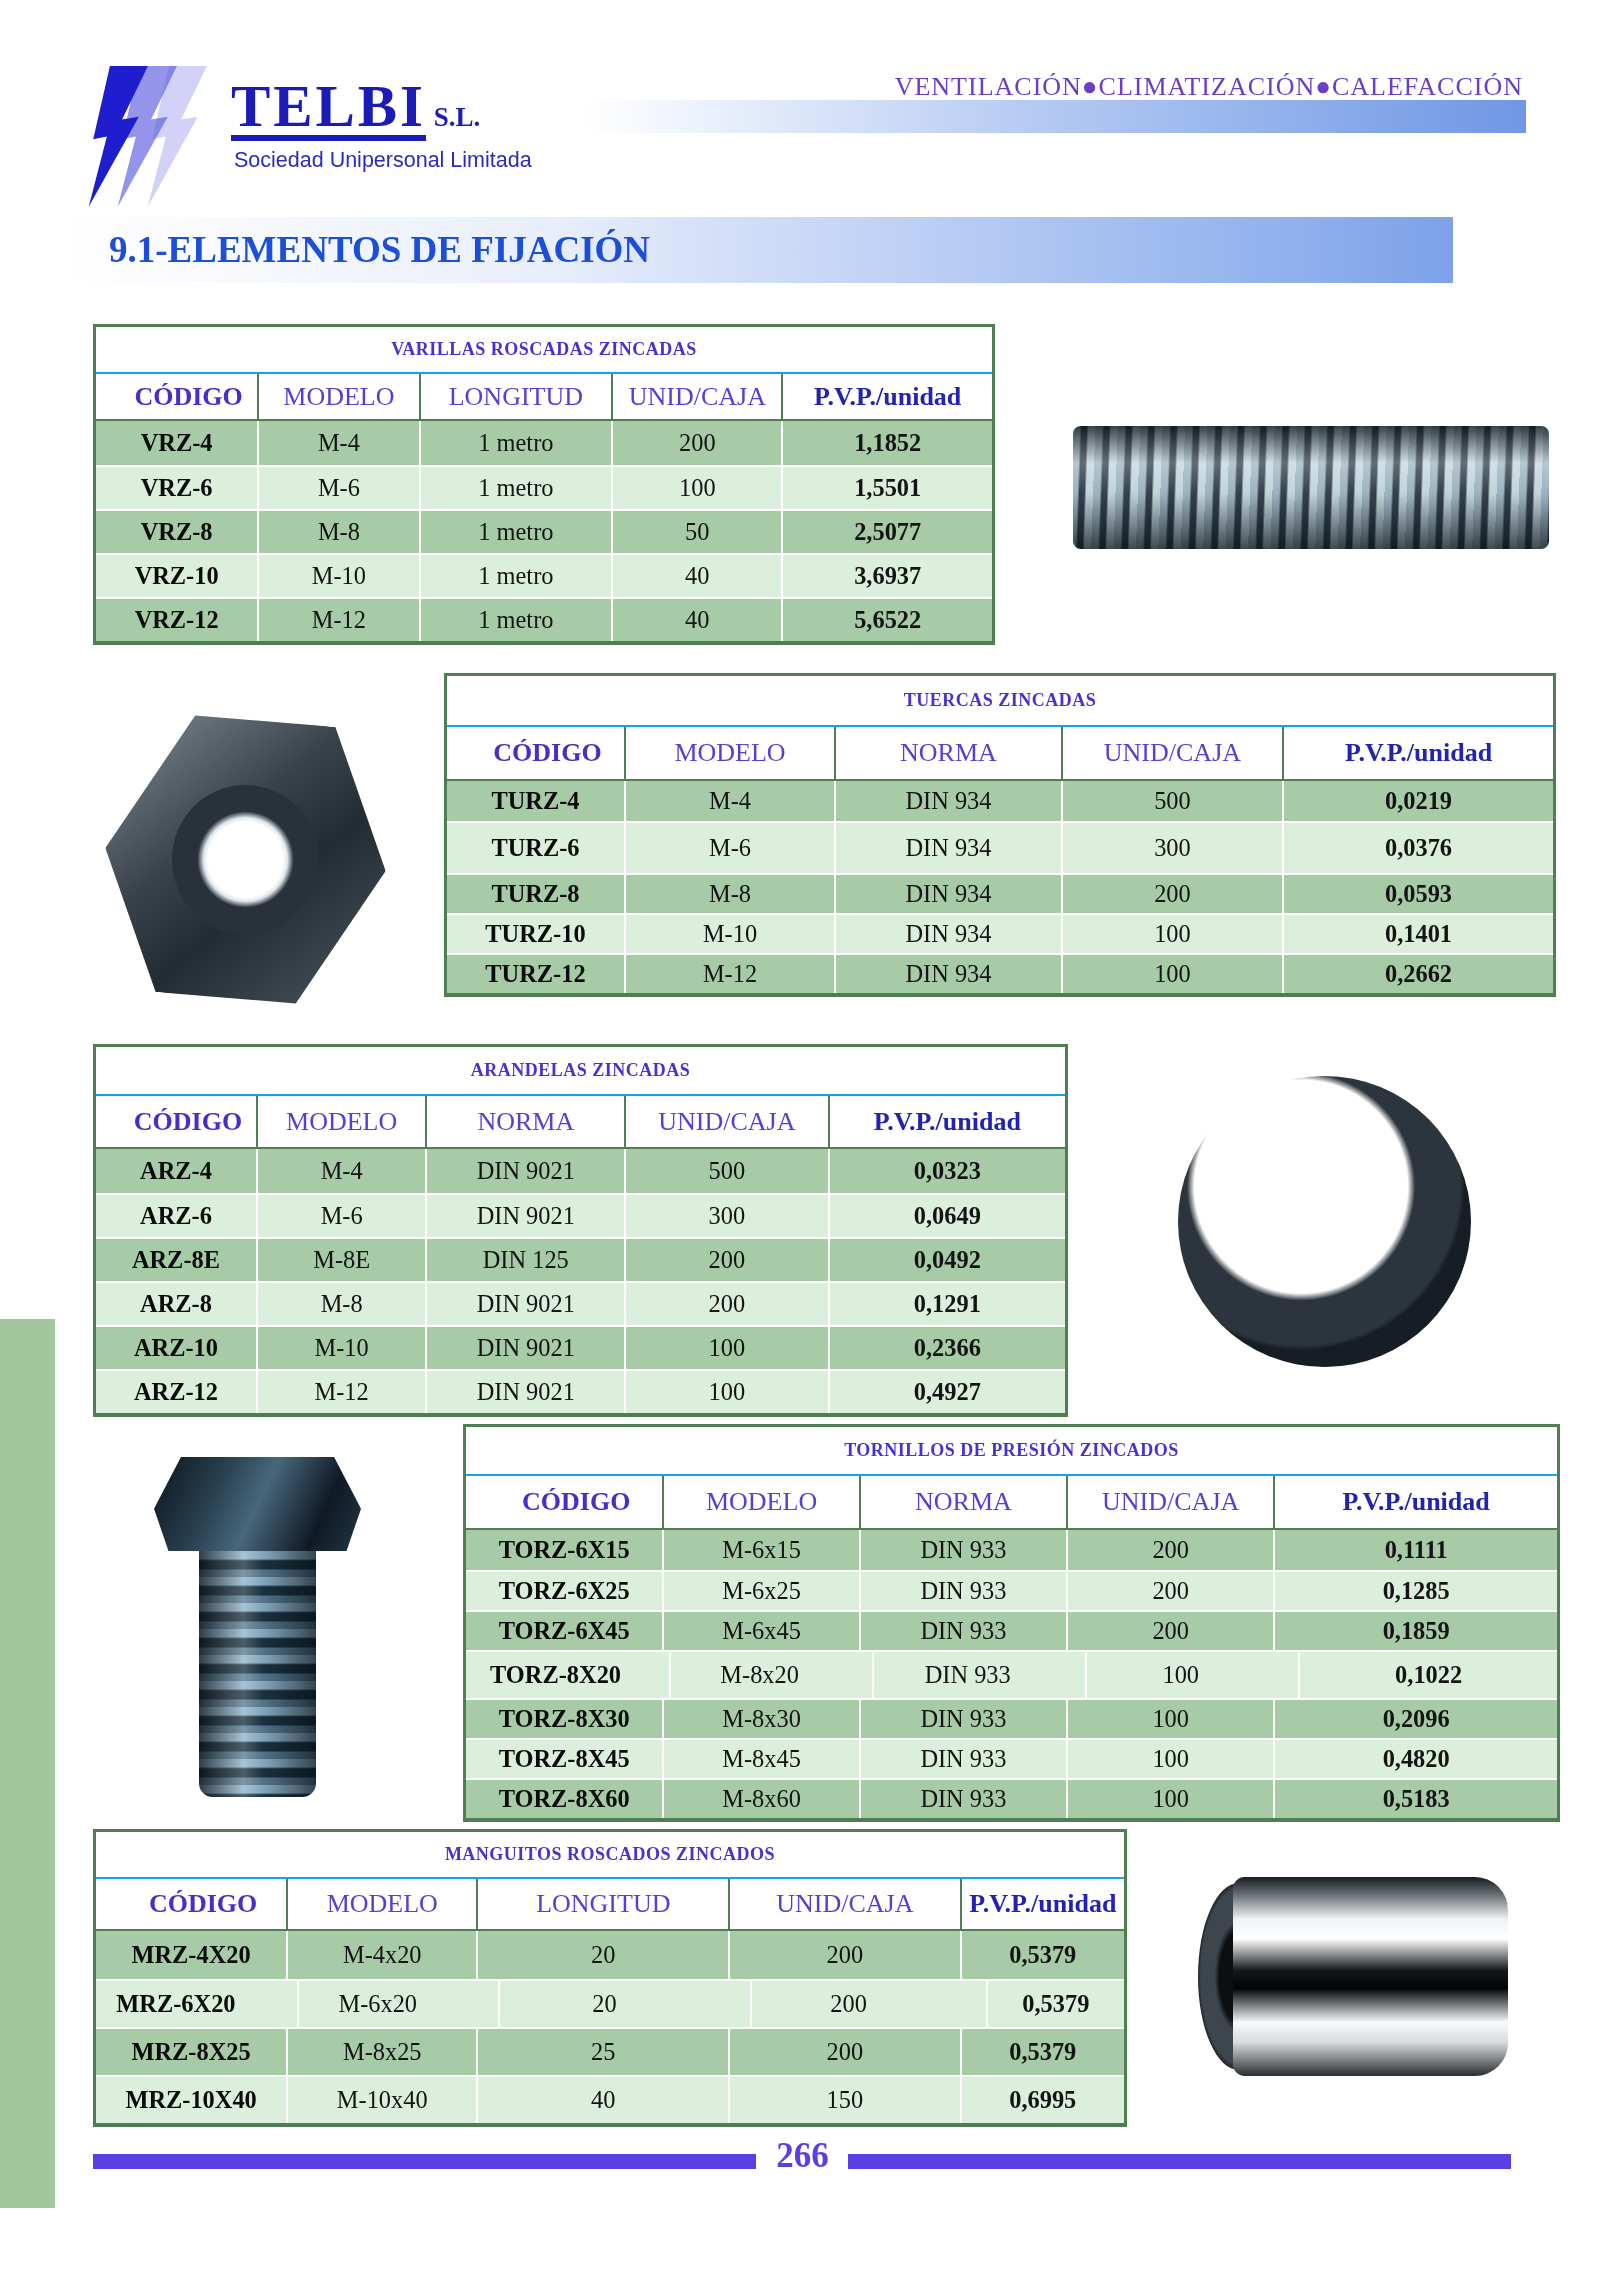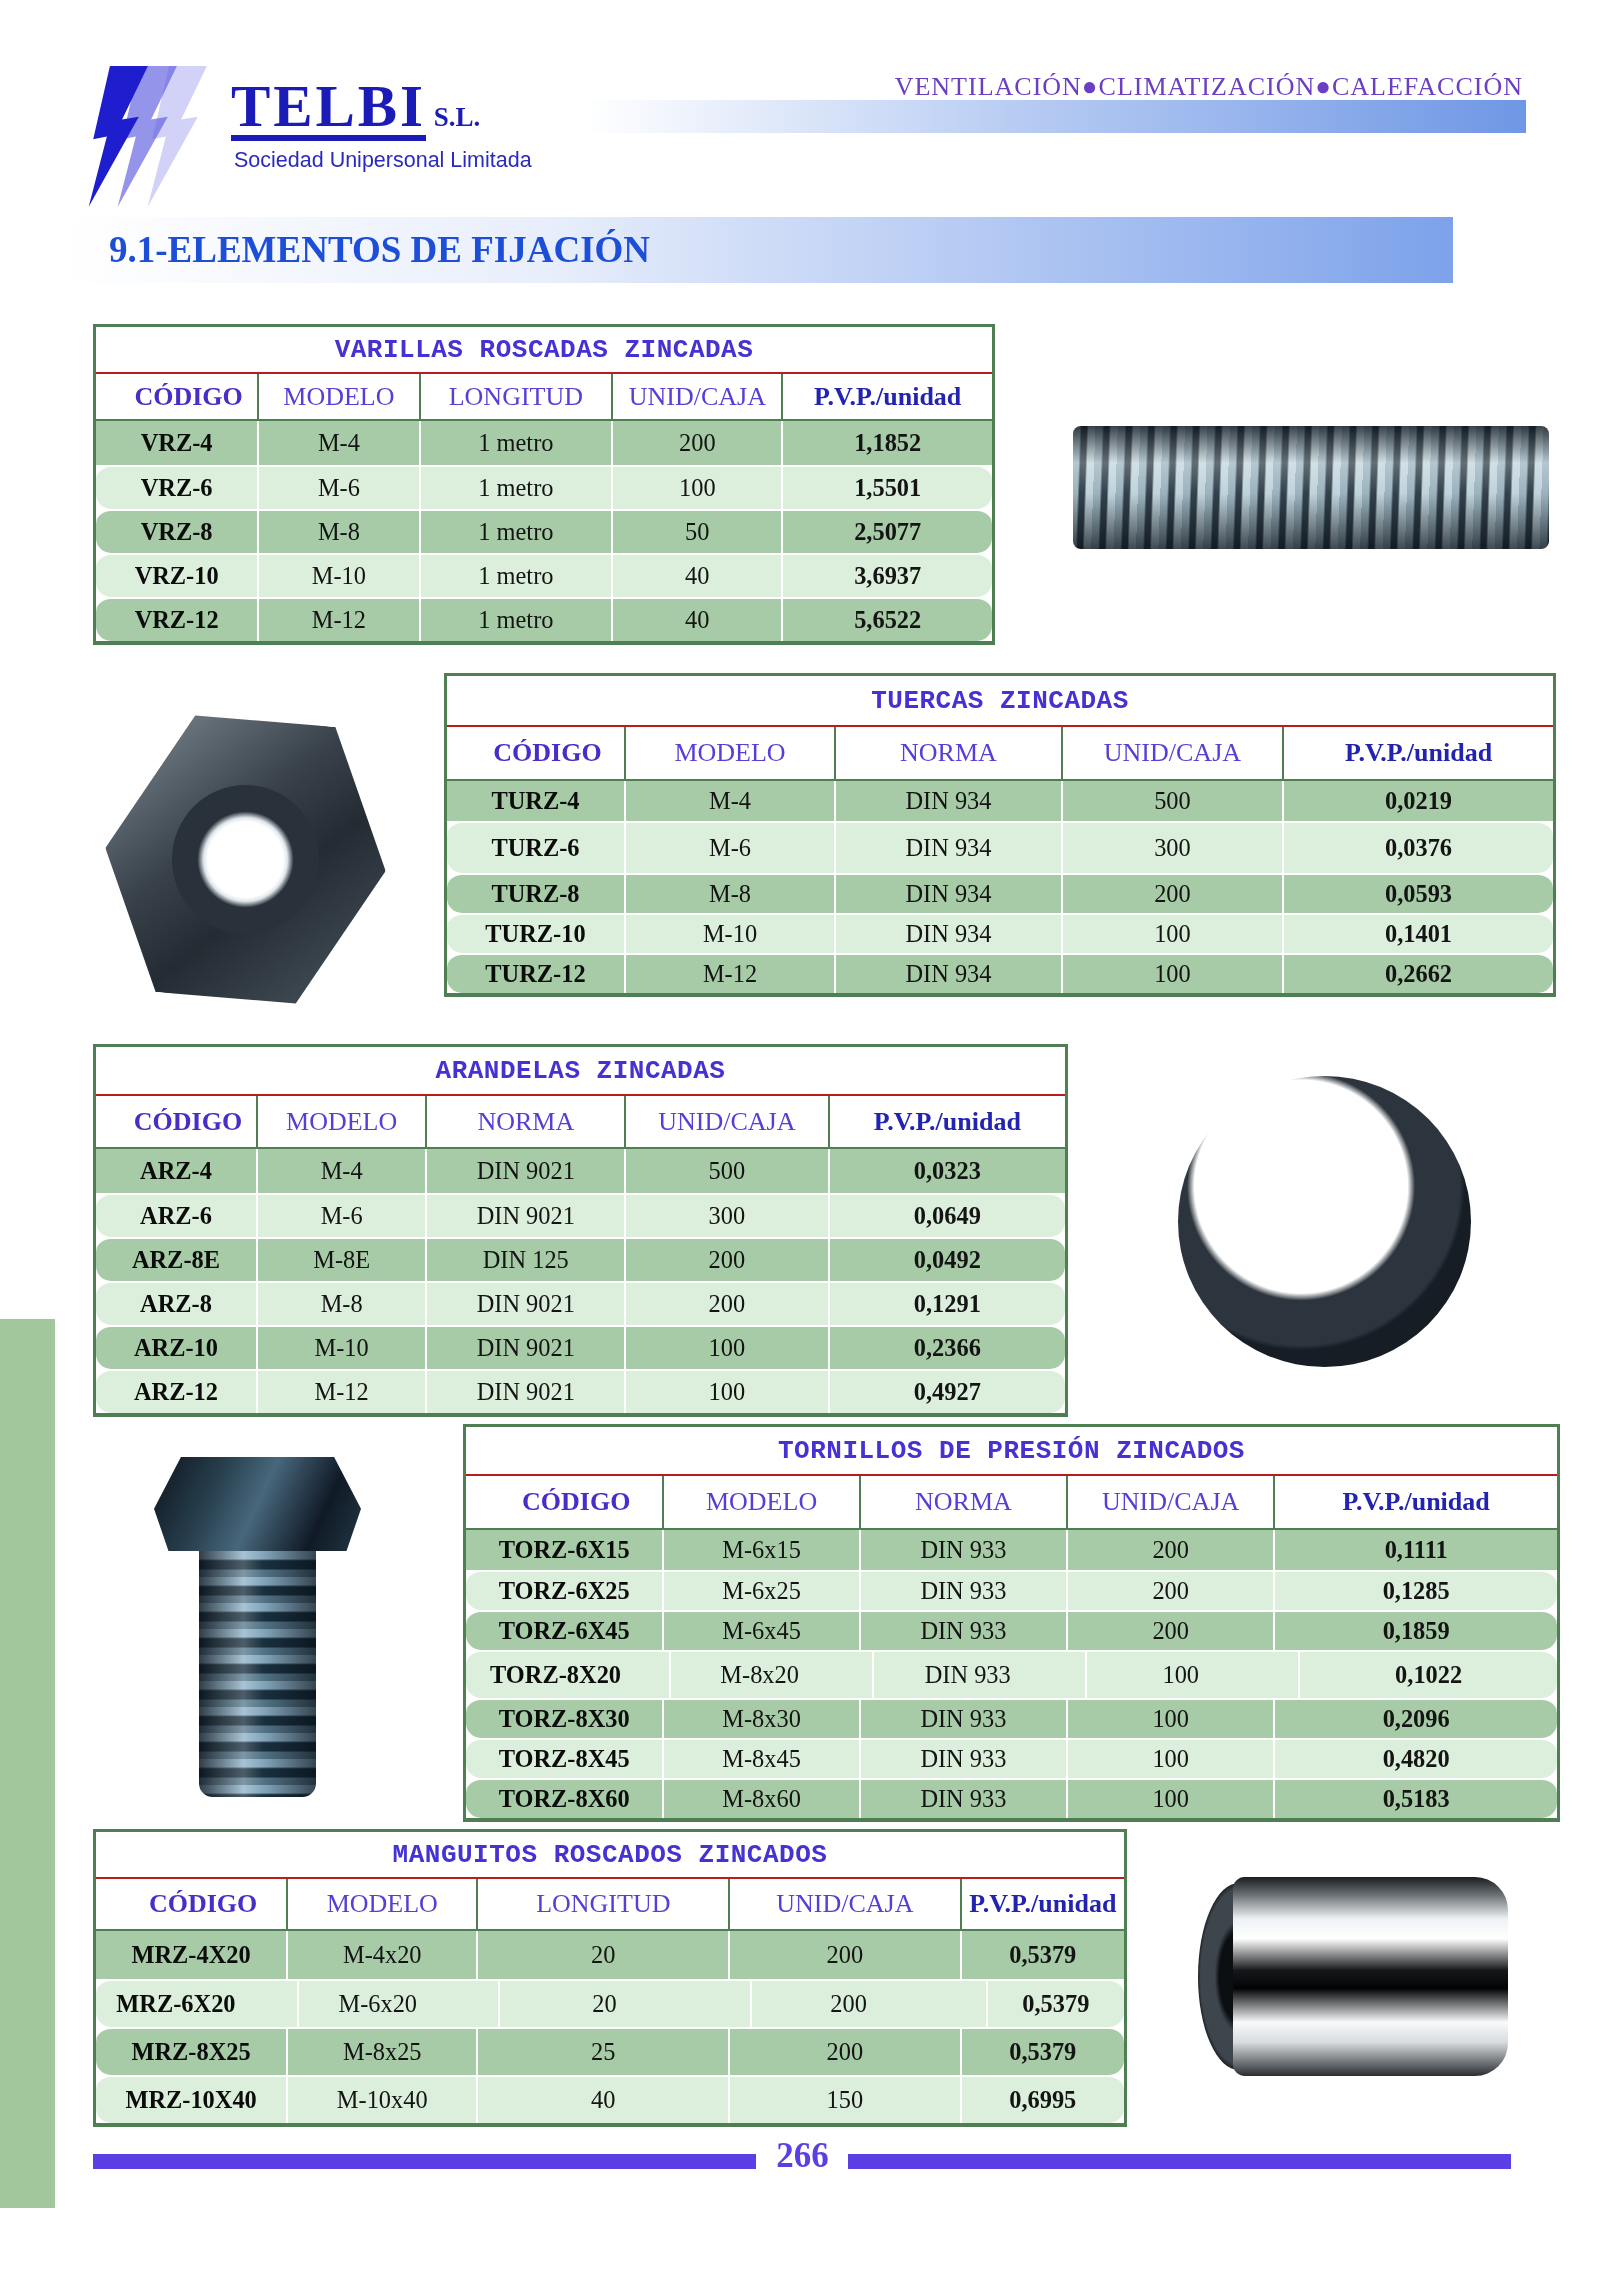--- a/index.html
+++ b/index.html
@@ -27,32 +27,32 @@
   
   .band-title{position:absolute;left:63px;top:217px;width:1390px;height:66px;
               background:linear-gradient(90deg,#ffffff 0%,#e8eefb 35%,#7da2ea 100%);}
   .page-title{position:absolute;left:109px;top:217px;height:66px;line-height:66px;
               font-size:37px;font-weight:bold;color:#1d4ed8;letter-spacing:0px;}
 
   
   .ztable{position:absolute;border:3.9px solid #4e7e52;border-bottom-width:4.9px;background:#fff;
           box-sizing:border-box;}
   .ttl{display:flex;align-items:center;justify-content:center;background:#ffffff;
-       color:#4632d2;font-weight:bold;font-size:26px;border-bottom:2px solid #b91c1c;
-       box-sizing:border-box;letter-spacing:0.5px;font-family:Liberation Mono, monospace;}
+       color:#4632d2;font-weight:bold;font-size:18px;border-bottom:2px solid #0ea5e9;
+       box-sizing:border-box;letter-spacing:0.5px;}
   .hrow{display:grid;background:#ffffff;border-bottom:2.9px solid #4e7e52;box-sizing:border-box;}
   .hcell{display:flex;align-items:center;justify-content:center;font-size:26px;color:#5a3cd6;
          box-sizing:border-box;}
   .hcell+.hcell{border-left:2px solid #4e7e52;}
   .hcell.c0{font-weight:bold;color:#4a2cc8;margin-left:24px;}
   .hcell.c4{font-weight:bold;color:#2323b2;}
   .drow{display:grid;box-sizing:border-box;}
   .drow.even{background:#a6cba6;}
   .drow.odd{background:#dcefdc;}
-  .drow + .drow{border-top:2.9px solid #ffffff;border-radius:15px;}
+  .drow + .drow{border-top:2.9px solid #ffffff;}
   .dcell{display:flex;align-items:center;justify-content:center;font-size:24.4px;color:#141414;
          box-sizing:border-box;}
   .dcell+.dcell{border-left:2.9px solid #ffffff;}
   .dcell.c0{font-weight:bold;color:#0c0c0c;}
   .dcell.c4{font-weight:bold;}
 
   
   .photo{position:absolute;}
   .rod{left:1073px;top:426px;width:476px;height:123px;border-radius:7.8px;
        background:

